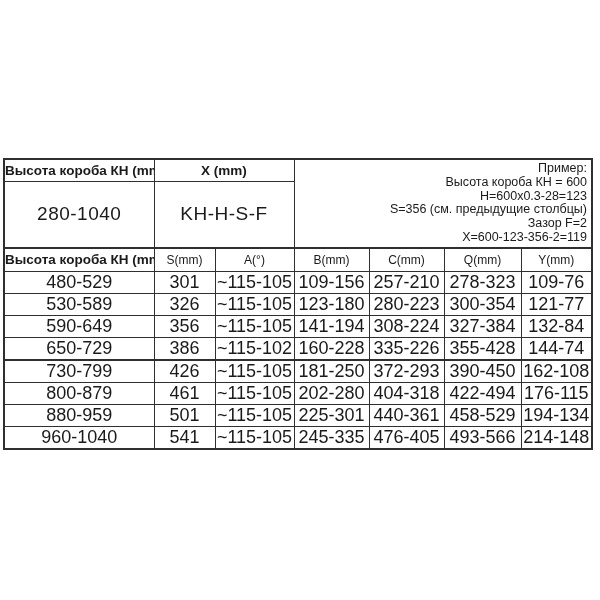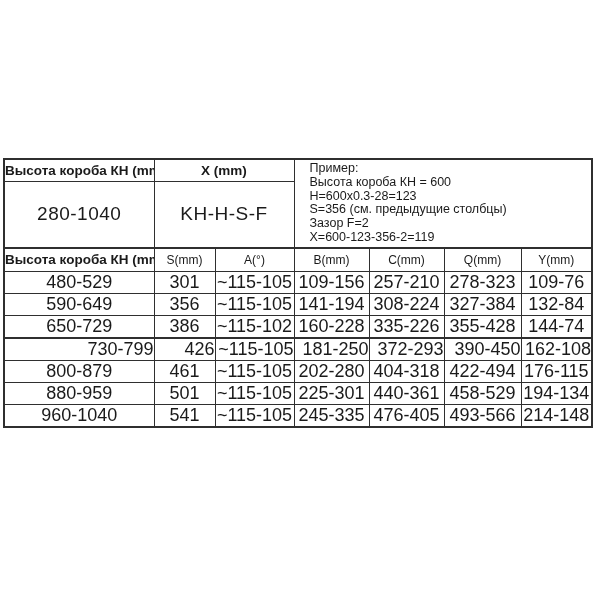--- a/index.html
+++ b/index.html
@@ -14,30 +14,30 @@
     border:2px solid #2f2f2f;
   }
   td{
     border:1px solid #2f2f2f;text-align:center;vertical-align:middle;
     padding:0;white-space:nowrap;overflow:hidden;
   }
   
   .top .hrow td{height:19px;font-weight:bold;font-size:13.5px;}
   .top .vrow td{height:59px;font-size:19px;letter-spacing:.5px;}
   .top td.example{
-    text-align:left;vertical-align:middle;
+    text-align:right;vertical-align:middle;
     padding:2px 4px 2px 15px;
     font-size:12.5px;line-height:1.1;font-weight:normal;letter-spacing:0;
   }
   
   table.main{margin-top:-2px;}
   .main .mhead td{height:22px;font-size:12px;}
   .main .mhead td.khh{font-size:13.5px;font-weight:bold;}
   .main tr.drow td{height:20px;font-size:18px;}
-  .main tr.thick td{border-top-width:2px;text-align:right;}
+  .main tr.thick td{border-top-width:2px;}
 </style>
 </head>
 <body>
 
 <div class="tables">
 
   <table class="top">
     <colgroup>
         <col style="width:150px">
         <col style="width:140px">
@@ -86,20 +86,29 @@
       <tr class="drow">
         <td>480-529</td>
         <td>301</td>
         <td>~115-105</td>
         <td>109-156</td>
         <td>257-210</td>
         <td>278-323</td>
         <td>109-76</td>
       </tr>
       <tr class="drow">
+        <td>530-589</td>
+        <td>326</td>
+        <td>~115-105</td>
+        <td>123-180</td>
+        <td>280-223</td>
+        <td>300-354</td>
+        <td>121-77</td>
+      </tr>
+      <tr class="drow">
         <td>590-649</td>
         <td>356</td>
         <td>~115-105</td>
         <td>141-194</td>
         <td>308-224</td>
         <td>327-384</td>
         <td>132-84</td>
       </tr>
       <tr class="drow">
         <td>650-729</td>

